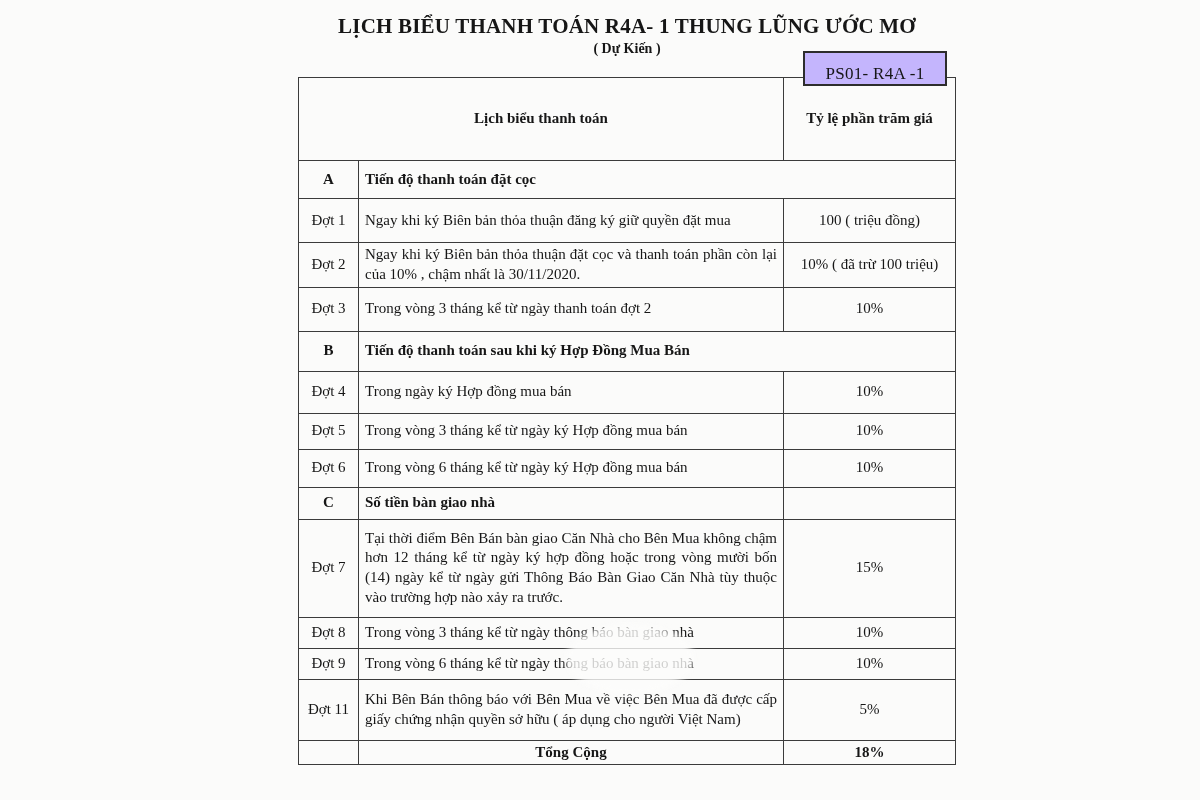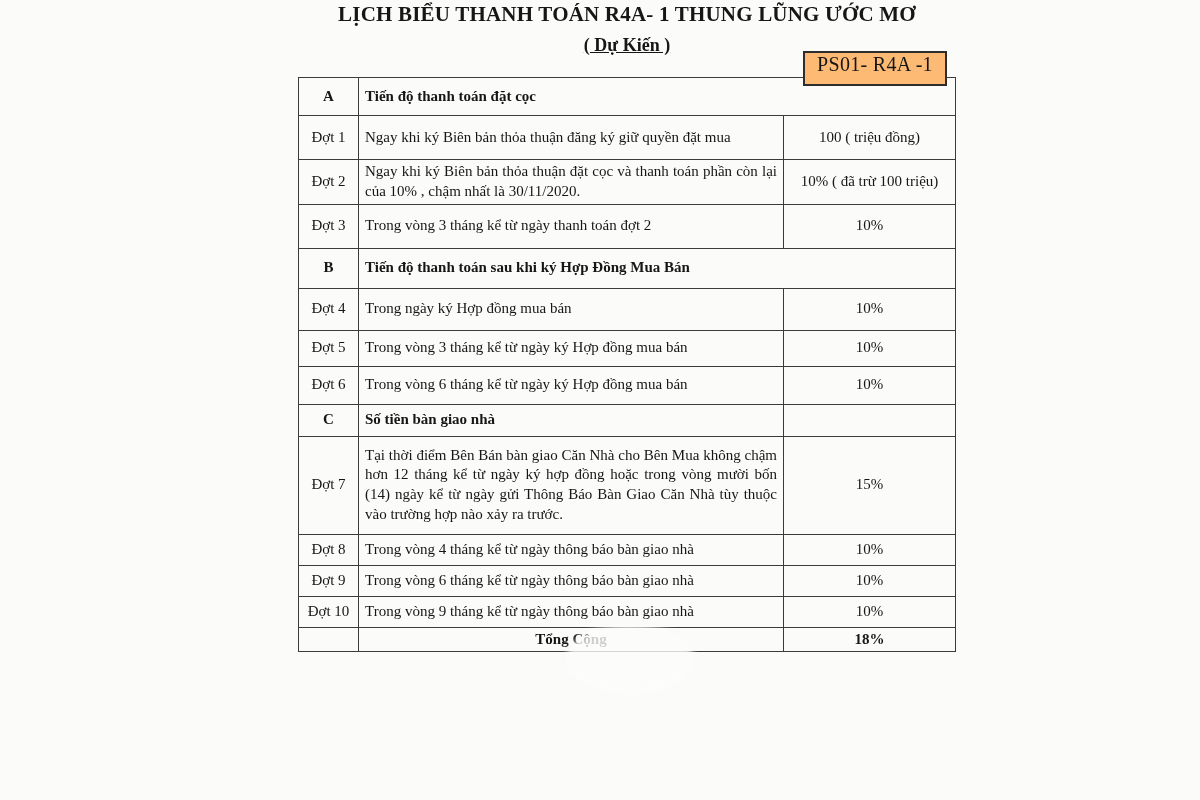--- a/index.html
+++ b/index.html
@@ -5,29 +5,29 @@
   html, body { margin:0; padding:0; }
   body {
     width:1200px; height:800px;
     background:#fbfbfa;
     font-family:"Liberation Serif","DejaVu Serif",serif;
     color:#161616;
     -webkit-font-smoothing:antialiased;
   }
   .canvas { position:relative; width:1200px; height:800px; overflow:hidden; }
 
-  .title-block { position:absolute; left:272px; top:2px; width:710px; text-align:center; z-index:2; }
+  .title-block { position:absolute; left:272px; top:14px; width:710px; text-align:center; z-index:2; }
   .title    { font-size:21px; font-weight:bold; letter-spacing:0.2px; white-space:nowrap; }
-  .subtitle { font-size:18px; font-weight:bold; margin-top:8px;text-decoration:underline; }
+  .subtitle { font-size:14px; font-weight:bold; margin-top:2px; }
 
   .form-box {
     position:absolute; left:803px; top:51px; width:140px; height:31px;
-    background:#fdba74; border:2px solid #2d2d2d; z-index:3;
-    display:flex; align-items:flex-start; justify-content:center;
-    font-size:20px; letter-spacing:0.3px;
+    background:#c4b5fd; border:2px solid #2d2d2d; z-index:3;
+    display:flex; align-items:flex-end; justify-content:center;
+    font-size:17px; letter-spacing:0.3px;
   }
 
   table.schedule {
     position:absolute; left:298px; top:77px; width:657px;
     border-collapse:collapse; table-layout:fixed; z-index:1;
     background:transparent;
   }
   table.schedule td {
     border:1.6px solid #3b3b3b;
     vertical-align:middle;
@@ -65,20 +65,24 @@
     <span>PS01- R4A -1</span>
   </div>
 
   <table class="schedule">
     <colgroup>
       <col style="width:60px">
       <col style="width:425px">
       <col style="width:172px">
     </colgroup>
     <tbody>
+      <tr style="height:83px">
+        <td class="c-head" colspan="2">Lịch biểu thanh toán</td>
+        <td class="c-head">Tỷ lệ phần trăm giá</td>
+      </tr>
 
       <tr style="height:38px">
         <td class="c-stage bold">A</td>
         <td class="c-desc bold" colspan="2">Tiến độ thanh toán đặt cọc</td>
       </tr>
 
       <tr style="height:44px">
         <td class="c-stage">Đợt 1</td>
         <td class="c-desc">Ngay khi ký Biên bản thỏa thuận đăng ký giữ quyền đặt mua</td>
         <td class="c-pct">100 ( triệu đồng)</td>
@@ -126,36 +130,36 @@
       </tr>
 
       <tr style="height:98px">
         <td class="c-stage">Đợt 7</td>
         <td class="c-desc justify">Tại thời điểm Bên Bán bàn giao Căn Nhà cho Bên Mua không chậm hơn 12 tháng kể từ ngày ký hợp đồng hoặc trong vòng mười bốn (14) ngày kể từ ngày gửi Thông Báo Bàn Giao Căn Nhà tùy thuộc vào trường hợp nào xảy ra trước.</td>
         <td class="c-pct">15%</td>
       </tr>
 
       <tr style="height:31px">
         <td class="c-stage">Đợt 8</td>
-        <td class="c-desc">Trong vòng 4 tháng kể từ ngày thông báo bàn giao nhà</td>
+        <td class="c-desc">Trong vòng 3 tháng kể từ ngày thông báo bàn giao nhà</td>
         <td class="c-pct">10%</td>
       </tr>
 
       <tr style="height:31px">
         <td class="c-stage">Đợt 9</td>
         <td class="c-desc">Trong vòng 6 tháng kể từ ngày thông báo bàn giao nhà</td>
         <td class="c-pct">10%</td>
       </tr>
 
-      <tr style="height:31px">
-        <td class="c-stage">Đợt 10</td>
-        <td class="c-desc">Trong vòng 9 tháng kể từ ngày thông báo bàn giao nhà</td>
-        <td class="c-pct">10%</td>
+
+      <tr style="height:61px">
+        <td class="c-stage">Đợt 11</td>
+        <td class="c-desc justify">Khi Bên Bán thông báo với Bên Mua về việc Bên Mua đã được cấp giấy chứng nhận quyền sở hữu ( áp dụng cho người Việt Nam)</td>
+        <td class="c-pct">5%</td>
       </tr>
-
 
       <tr style="height:22px">
         <td class="c-stage"></td>
         <td class="c-desc bold center">Tổng Cộng</td>
         <td class="c-pct bold">18%</td>
       </tr>
     </tbody>
   </table>
 
   <div class="watermark"></div>

